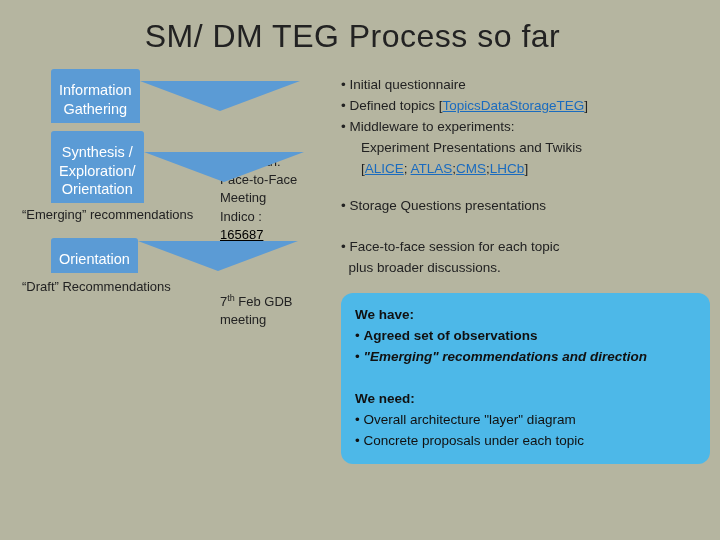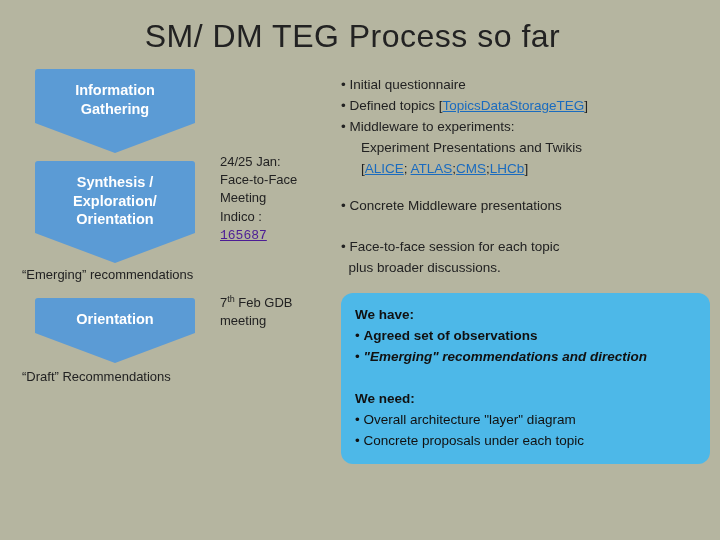--- a/index.html
+++ b/index.html
@@ -38,23 +38,22 @@
       width: 210px;
       flex-shrink: 0;
       position: relative;
     }
 
     
     .arrow-box {
       position: relative;
       width: 128px;
       display: flex;
-      flex-direction: column;
+      flex-direction: row;
       align-items: center;
-      font-weight: bold;
     }
 
     .arrow-rect {
       width: 160px;
       background: #5b9bd5;
       color: white;
       text-align: center;
       font-size: 14.5px;
       padding: 12px 8px 4px 8px;
       border-radius: 3px 3px 0 0;
@@ -84,24 +83,23 @@
     }
 
     .mid-block {
       font-size: 13px;
       color: #222;
       line-height: 1.4;
       margin-bottom: 18px;
     }
 
     .mid-block a, .mid-link {
-      color: #4c1d95;
+      color: #000000;
       text-decoration: underline;
       cursor: pointer;
-      font-family: Liberation Mono, monospace;
     }
 
     
     .right-col {
       flex: 1;
       display: flex;
       flex-direction: column;
       padding-left: 6px;
       padding-top: 6px;
       gap: 0;
@@ -195,21 +193,21 @@
 
     <div class="bullet-block">
       <span>• Initial questionnaire</span><br>
       <span>• Defined topics [<a href="#" style="color:#1a6bbf;text-decoration:underline;">TopicsDataStorageTEG</a>]</span><br>
       <span>• Middleware to experiments:</span><br>
       <span class="indent">Experiment Presentations and Twikis</span><br>
       <span class="indent">[<a href="#" style="color:#1a6bbf;text-decoration:underline;">ALICE</a>; <a href="#" style="color:#1a6bbf;text-decoration:underline;">ATLAS</a>;<a href="#" style="color:#1a6bbf;text-decoration:underline;">CMS</a>;<a href="#" style="color:#1a6bbf;text-decoration:underline;">LHCb</a>]</span>
     </div>
 
     <div class="bullet-block" style="margin-top:6px;">
-      <span>• Concrete Middleware presentations</span><br><br>
+      <span>• Storage Questions presentations</span><br><br>
       <span>• Face-to-face session for each topic</span><br>
       <span>&nbsp;&nbsp;plus broader discussions.</span>
     </div>
 
     <div class="gdb-box">
       <b>We have:</b><br>
       <span>• <b>Agreed set of observations</b></span><br>
       <span>• <b><i>"Emerging" recommendations and direction</i></b></span><br>
       <br>
       <b>We need:</b><br>

